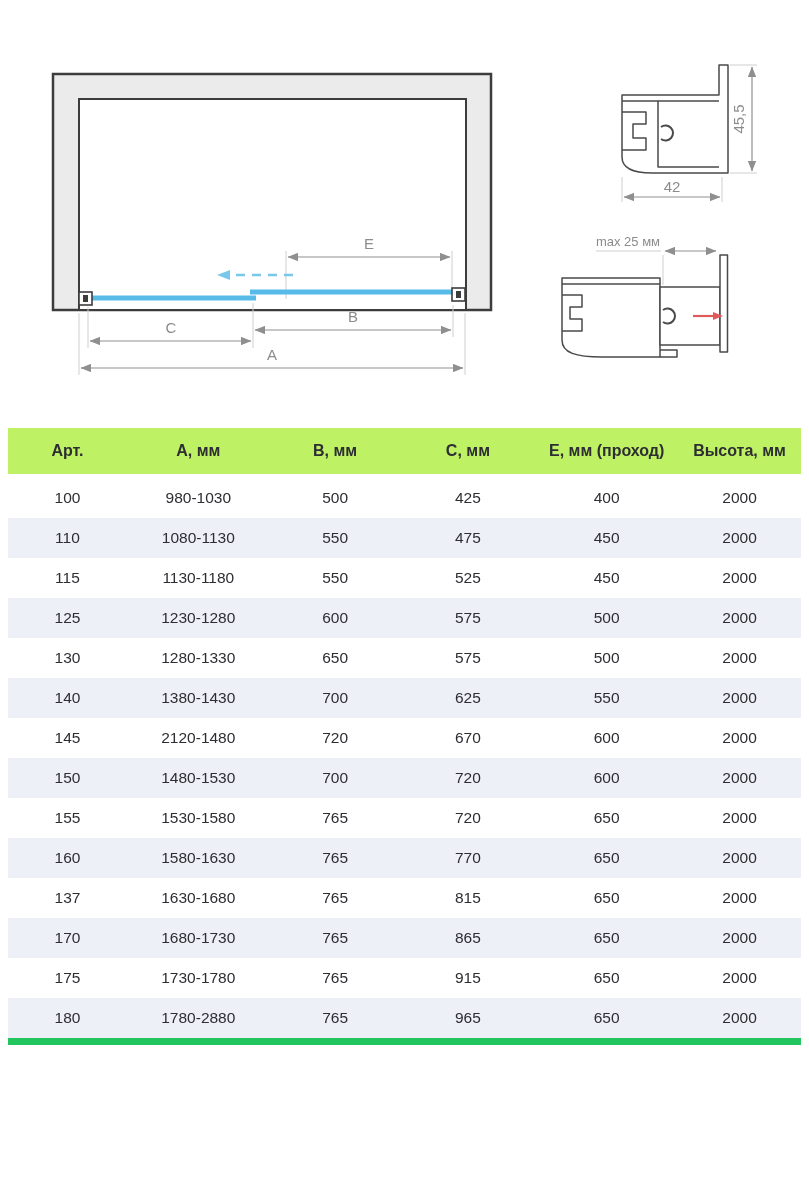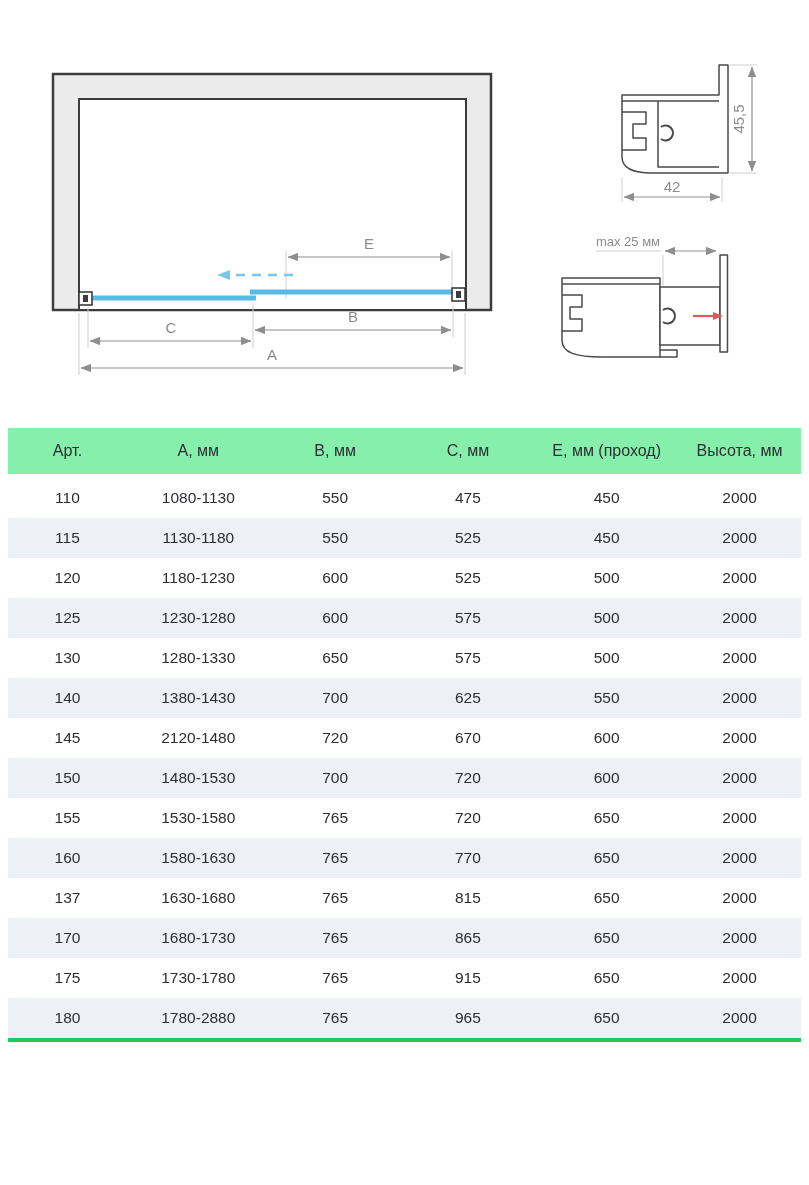--- a/index.html
+++ b/index.html
@@ -25,37 +25,37 @@
   }
   table.spec{
     margin:8px 8px 0 8px;
     width:793px;
     border-collapse:separate;
     border-spacing:0;
     table-layout:fixed;
     color:#2d2d32;
   }
   table.spec th{
-    background:#86efac;
+    background:#bef264;
     height:46px;
     border-bottom:4px solid #ffffff;
-    font-weight:400;
+    font-weight:700;
     font-size:16px;
     text-align:center;
     padding:0;
   }
   table.spec td{
     height:40px;
     font-size:15.5px;
     text-align:center;
     padding:0;
   }
   table.spec tbody tr:nth-child(even) td{background:#eef0f7;}
   table.spec tbody tr:nth-child(odd) td{background:#ffffff;}
-  table.spec tbody tr:last-child td{border-bottom:4px solid #22c55e;}
+  table.spec tbody tr:last-child td{border-bottom:7px solid #22c55e;}
   th:nth-child(1){width:15%;}
   th:nth-child(2){width:18%;}
   th:nth-child(3){width:16.5%;}
   th:nth-child(4){width:17%;}
   th:nth-child(5){width:18%;}
   th:nth-child(6){width:15.5%;}
 </style>
 </head>
 <body>
 
@@ -162,44 +162,44 @@
           <th>Арт.</th>
           <th>А, мм</th>
           <th>В, мм</th>
           <th>С, мм</th>
           <th>Е, мм (проход)</th>
           <th>Высота, мм</th>
         </tr>
     </thead>
     <tbody>
         <tr>
+          <td>100</td>
+          <td>980-1030</td>
+          <td>500</td>
+          <td>425</td>
+          <td>400</td>
+          <td>2000</td>
+        </tr>
+        <tr>
           <td>110</td>
           <td>1080-1130</td>
           <td>550</td>
           <td>475</td>
           <td>450</td>
           <td>2000</td>
         </tr>
         <tr>
           <td>115</td>
           <td>1130-1180</td>
           <td>550</td>
           <td>525</td>
           <td>450</td>
           <td>2000</td>
         </tr>
         <tr>
-          <td>120</td>
-          <td>1180-1230</td>
-          <td>600</td>
-          <td>525</td>
-          <td>500</td>
-          <td>2000</td>
-        </tr>
-        <tr>
           <td>125</td>
           <td>1230-1280</td>
           <td>600</td>
           <td>575</td>
           <td>500</td>
           <td>2000</td>
         </tr>
         <tr>
           <td>130</td>
           <td>1280-1330</td>

